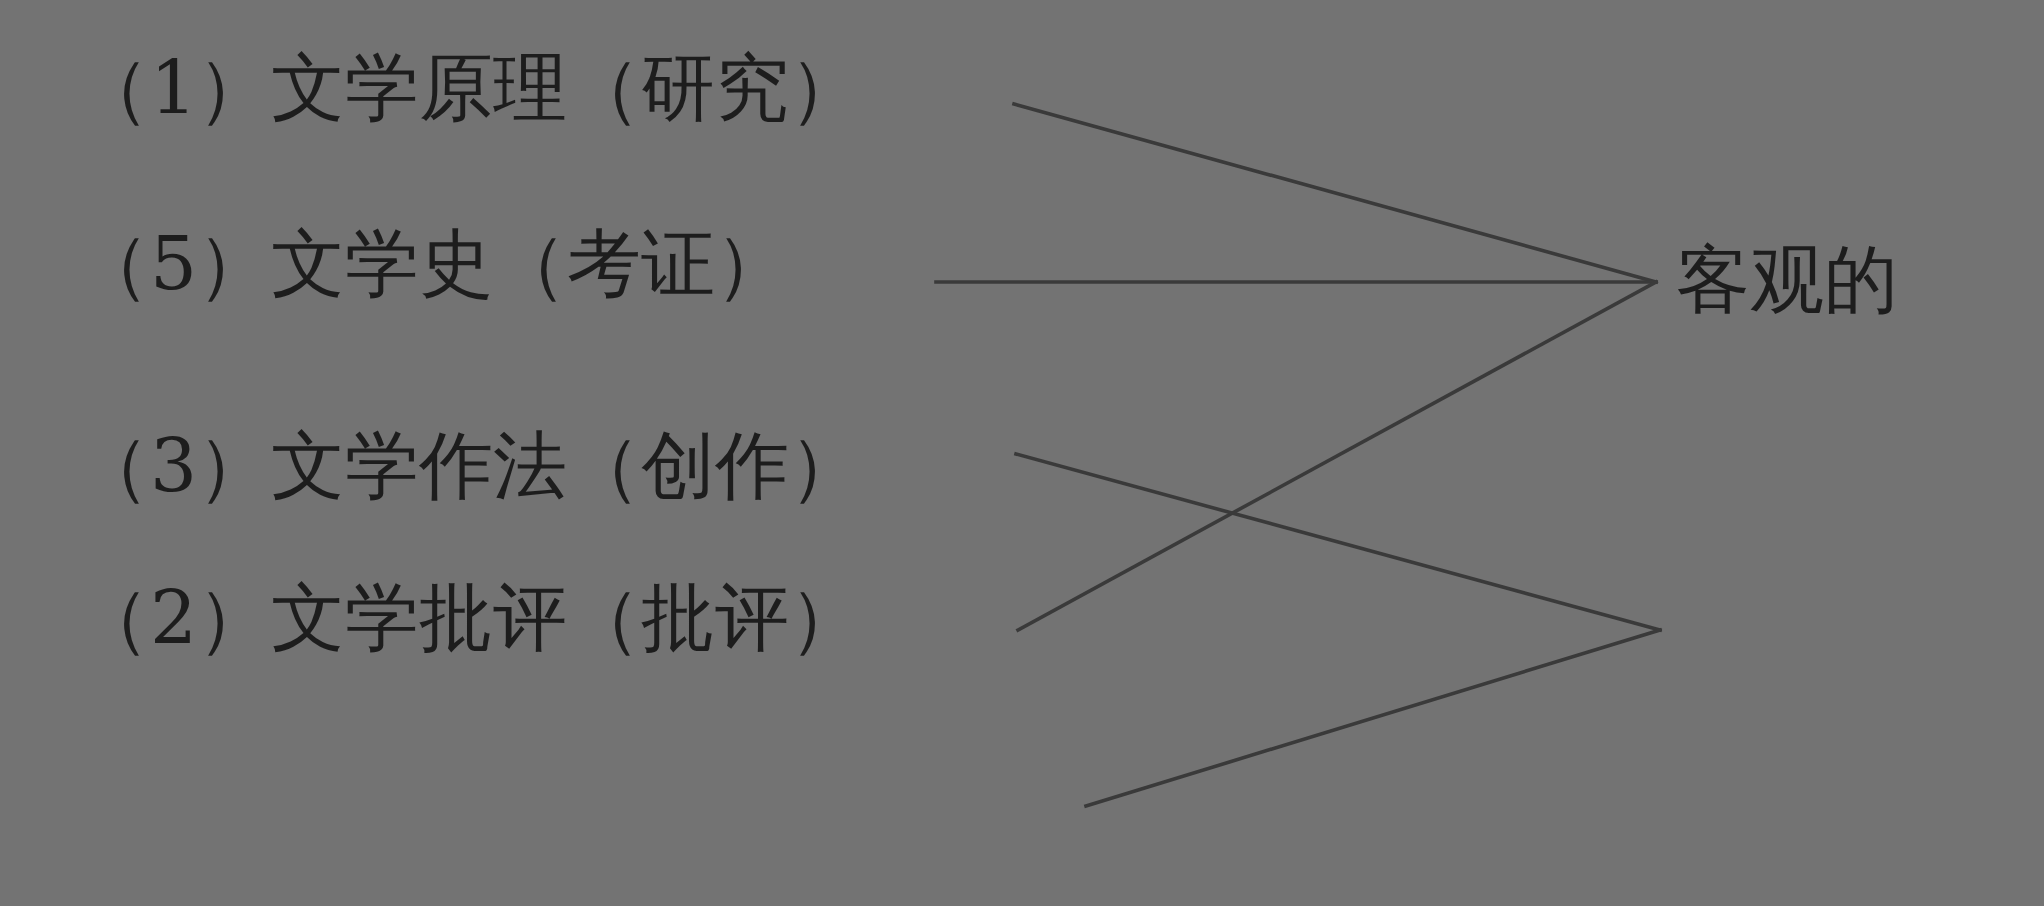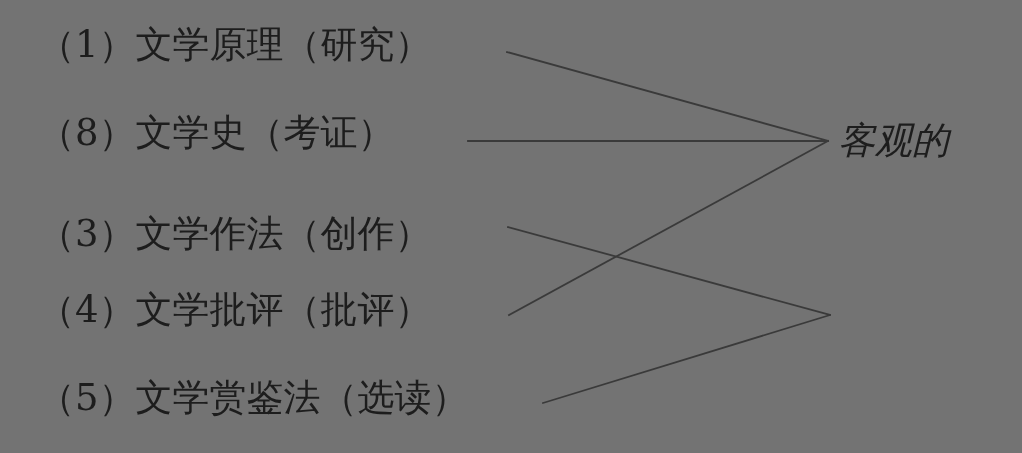--- a/index.html
+++ b/index.html
@@ -39,39 +39,38 @@
     line-height: 1;
     color: #1d1d1d;
     white-space: nowrap;
     transform: translateY(-50%);
   }
   .li-1 { top: 44px; }
   .li-2 { top: 132px; }
   .li-3 { top: 221px; margin-top: 12px; }
   .li-4 { top: 309px; }
   .li-5 { top: 397px; }
-  .rl-1 { left: 838px; top: 140px; font-style: italic; }
+  .rl-1 { left: 838px; top: 140px; }
   .rl-2 { left: 840px; top: 315px; }
 </style>
 </head>
 <body>
 
 <div id="page">
 
   <svg class="diagram-svg" viewBox="0 0 1022 453" xmlns="http://www.w3.org/2000/svg">
     <g stroke="#3a3a3a" stroke-width="1.8" fill="none" stroke-linecap="square">
       <line x1="507" y1="52" x2="828" y2="141"></line>
       <line x1="468" y1="141" x2="828" y2="141"></line>
       <line x1="509" y1="315" x2="828" y2="141"></line>
       <line x1="508" y1="227" x2="830" y2="315"></line>
       <line x1="543" y1="403" x2="830" y2="315"></line>
     </g>
   </svg>
 
   <div class="left-item li-1">（1）文学原理（研究）</div>
-  <div class="left-item li-2">（8）文学史（考证）</div>
+  <div class="left-item li-2">（5）文学史（考证）</div>
   <div class="left-item li-3">（3）文学作法（创作）</div>
-  <div class="left-item li-4">（4）文学批评（批评）</div>
-  <div class="left-item li-5">（5）文学赏鉴法（选读）</div>
+  <div class="left-item li-4">（2）文学批评（批评）</div>
 
   <div class="right-label rl-1">客观的</div>
 
 </div>
 
 </body></html>

